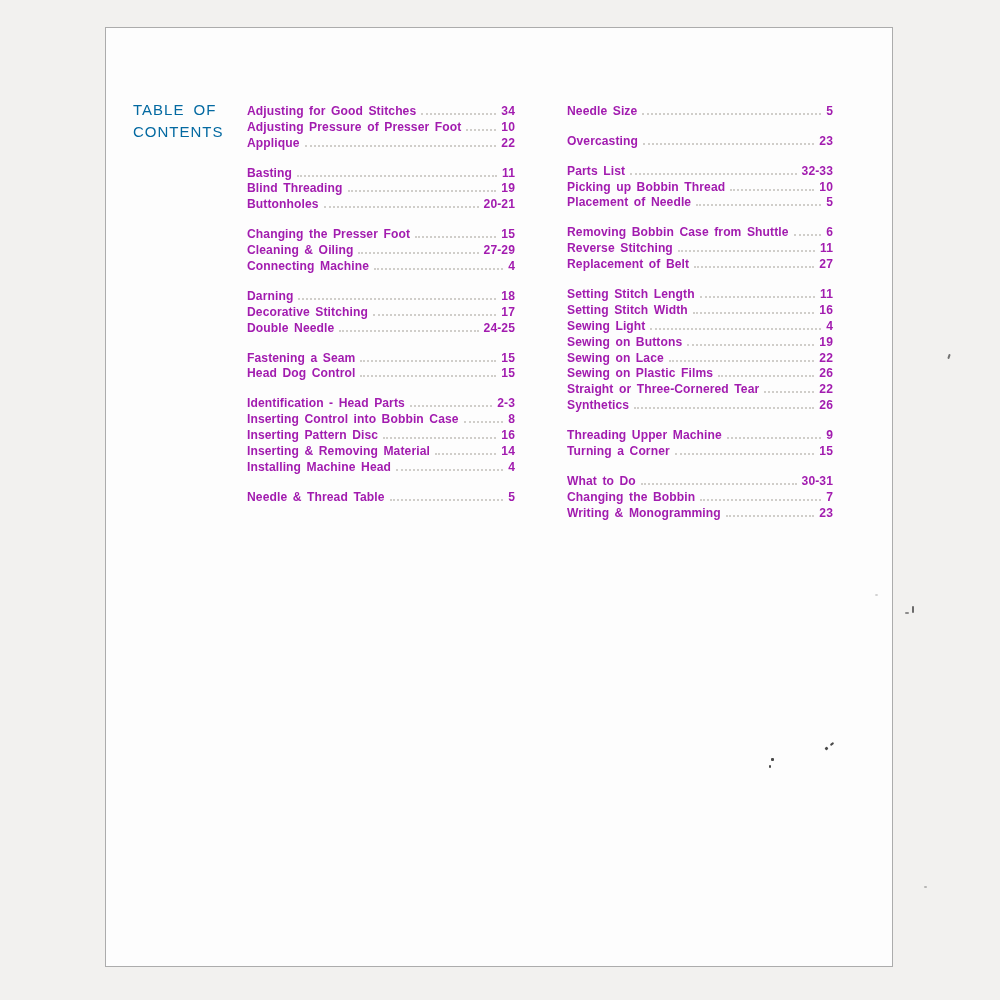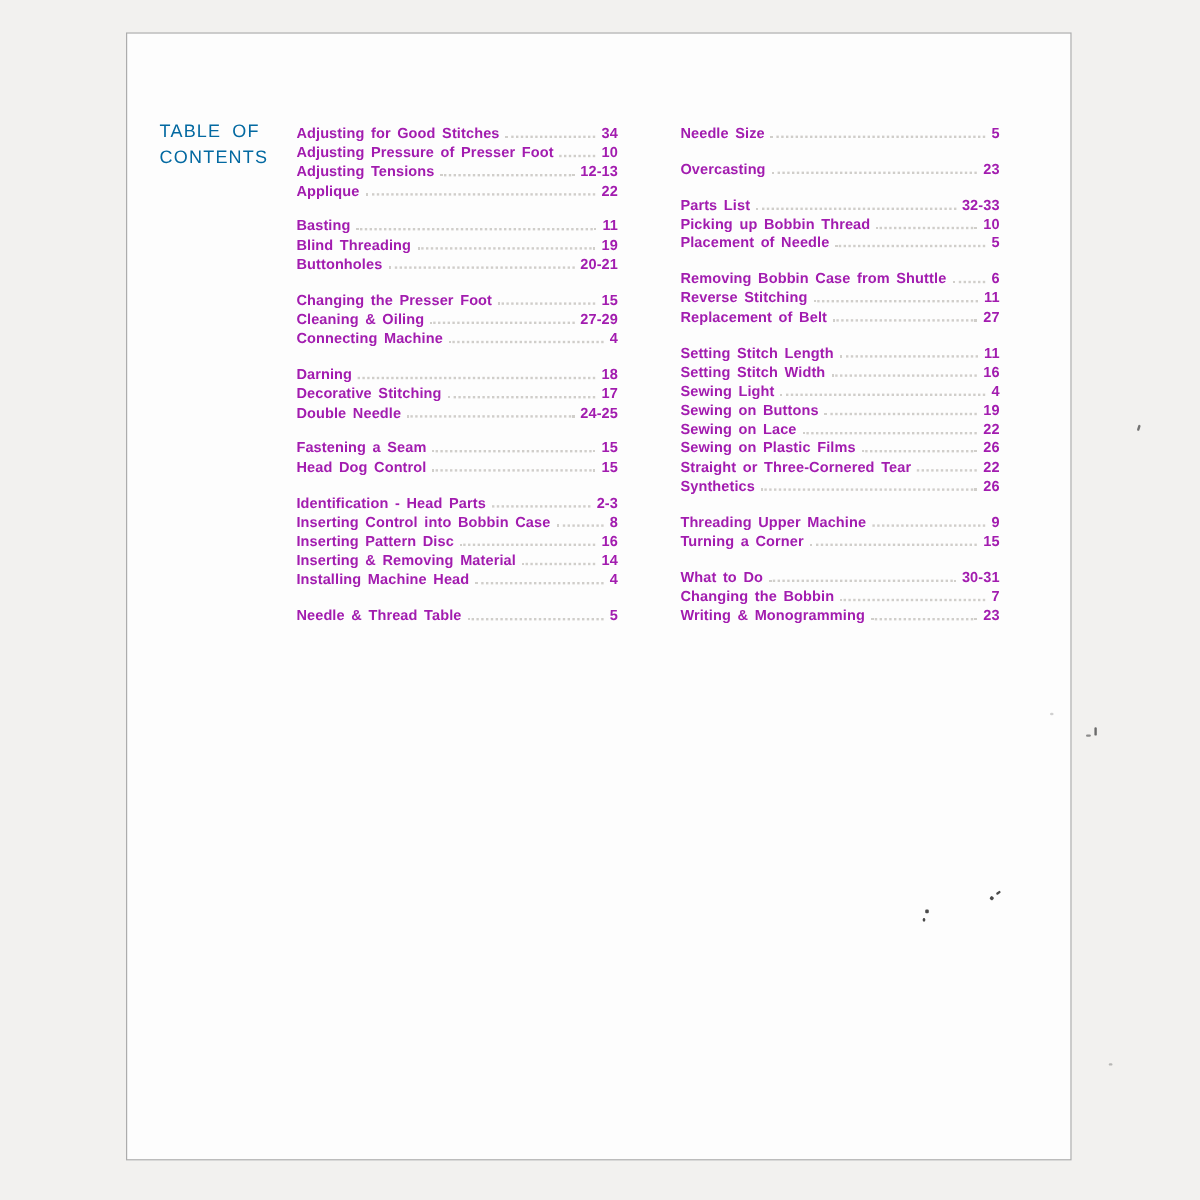--- a/index.html
+++ b/index.html
@@ -71,25 +71,20 @@
           <span class="title">Adjusting for Good Stitches</span>
           <span class="leader"></span>
           <span class="pagenum">34</span>
         </div>
         <div class="row">
           <span class="title">Adjusting Pressure of Presser Foot</span>
           <span class="leader"></span>
           <span class="pagenum">10</span>
         </div>
         <div class="row">
-          <span class="title">Adjusting Tensions</span>
-          <span class="leader"></span>
-          <span class="pagenum">12-13</span>
-        </div>
-        <div class="row">
           <span class="title">Applique</span>
           <span class="leader"></span>
           <span class="pagenum">22</span>
         </div>
       </div>
       <div class="group">
         <div class="row">
           <span class="title">Basting</span>
           <span class="leader"></span>
           <span class="pagenum">11</span>

